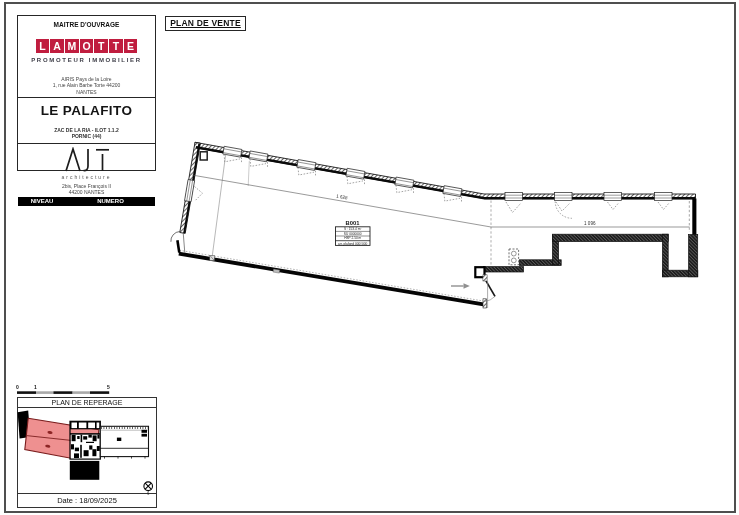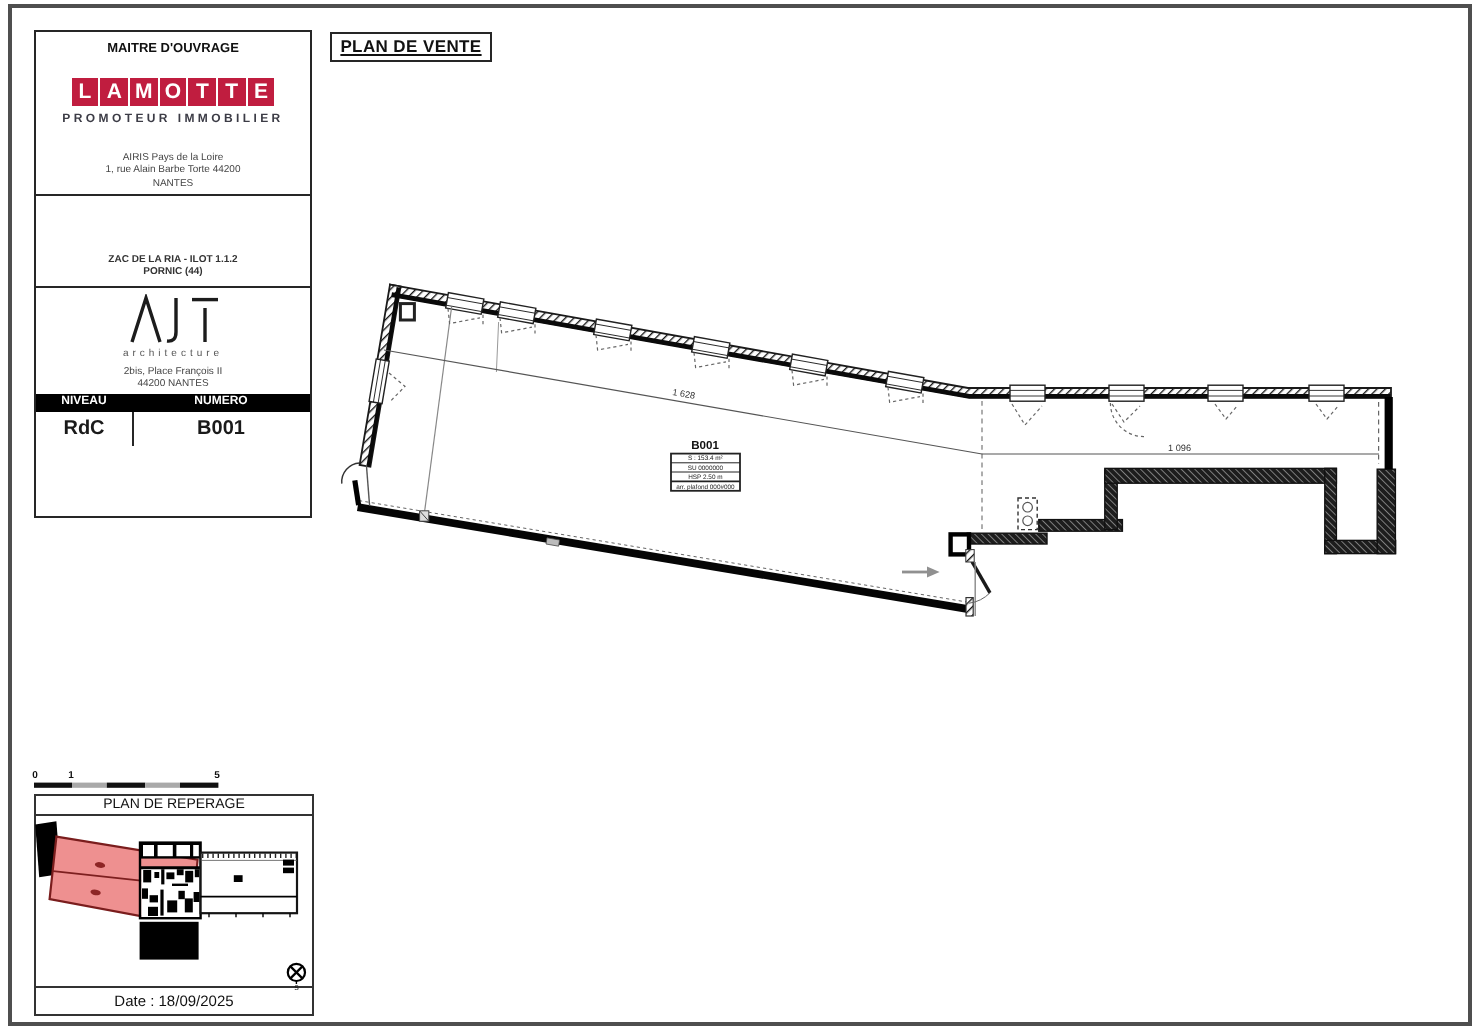--- a/index.html
+++ b/index.html
@@ -1,55 +1,52 @@
 <!DOCTYPE html>
 <html><head>
 <meta charset="utf-8">
 <style>
 html,body{margin:0;padding:0;}
 body{width:739px;height:515px;position:relative;background:#fff;font-family:"Liberation Sans",sans-serif;overflow:hidden;}
 .abs{position:absolute;}
 #frame{left:3.5px;top:2px;width:732px;height:510.5px;border:2px solid #4f4f4f;box-sizing:border-box;}
-#cart{left:17px;top:15px;width:139px;height:244px;border:1px solid #262626;box-sizing:border-box;}
+#cart{left:17px;top:15px;width:139px;height:156px;border:1px solid #262626;box-sizing:border-box;}
 #cart .c{position:absolute;left:0;width:100%;text-align:center;}
 #pdv{left:165px;top:16px;width:81px;height:15px;border:1px solid #262626;box-sizing:border-box;text-align:center;font-size:8.5px;font-weight:bold;line-height:13px;letter-spacing:0.2px;color:#111;text-decoration:underline;}
 #rep{left:17px;top:397px;width:140px;height:111px;border:1px solid #333;box-sizing:border-box;}
 #rephead{position:absolute;left:0;top:0;width:100%;height:10px;border-bottom:1px solid #333;box-sizing:border-box;text-align:center;font-size:7px;line-height:9px;letter-spacing:0px;color:#111;}
 #repdate{position:absolute;left:0;bottom:0;width:100%;height:14px;border-top:1px solid #333;box-sizing:border-box;text-align:center;font-size:7.5px;line-height:13px;color:#111;}
 .lb{display:inline-block;width:13.7px;height:14px;background:#c01d3f;color:#fff;font-weight:bold;font-size:10.5px;line-height:14px;text-align:center;margin-right:1px;vertical-align:top;}
 </style>
 </head>
 <body>
 <div class="abs" id="frame"></div>
 
 <div class="abs" id="cart">
   <div class="c" style="top:5px;font-size:6.5px;font-weight:bold;color:#111;">MAITRE D'OUVRAGE</div>
   <div class="c" style="top:23px;white-space:nowrap;"><span class="lb">L</span><span class="lb">A</span><span class="lb">M</span><span class="lb">O</span><span class="lb">T</span><span class="lb">T</span><span class="lb" style="margin-right:0;">E</span></div>
   <div class="c" style="top:40.5px;font-size:6px;letter-spacing:1.7px;color:#3c3c46;font-weight:bold;">PROMOTEUR&nbsp;IMMOBILIER</div>
   <div class="c" style="top:60px;font-size:5px;line-height:6.3px;color:#454545;">AIRIS Pays de la Loire<br>1, rue Alain Barbe Torte 44200<br>NANTES</div>
   <div class="c" style="top:81px;border-top:1px solid #262626;height:0;"></div>
+  <div class="c" style="top:87px;font-size:13.5px;font-weight:bold;letter-spacing:0.4px;color:#141414;">LE PALAFITO</div>
   <div class="c" style="top:110.5px;font-size:5px;line-height:6.4px;font-weight:bold;color:#333;">ZAC DE LA RIA - ILOT 1.1.2<br>PORNIC (44)</div>
   <div class="c" style="top:127px;border-top:1px solid #262626;height:0;"></div>
   <div class="c" style="top:131px;height:26px;">
     <svg width="56" height="26" viewBox="0 0 56 26" style="display:inline-block">
       <path d="M 7,24 L 14,2 L 21,24" fill="none" stroke="#1c1c1c" stroke-width="1.7"></path>
       <path d="M 29,2 L 29,19 Q 29,24 24.5,23.5" fill="none" stroke="#1c1c1c" stroke-width="1.7"></path>
       <path d="M 37,2.8 L 50,2.8" fill="none" stroke="#1c1c1c" stroke-width="1.7"></path>
       <path d="M 43.5,7 L 43.5,24" fill="none" stroke="#1c1c1c" stroke-width="1.7"></path>
     </svg>
   </div>
   <div class="c" style="top:158px;font-size:5px;letter-spacing:2px;color:#555;">architecture</div>
   <div class="c" style="top:166.5px;font-size:5px;line-height:6.3px;color:#454545;">2bis, Place François II<br>44200 NANTES</div>
   <div class="c" style="top:181px;height:9px;background:#000;color:#fff;font-size:6px;font-weight:bold;line-height:9px;">
       <span style="position:absolute;left:0;width:48px;">NIVEAU</span>
       <span style="position:absolute;left:48px;right:0;">NUMERO</span>
-    </div>
-  <div class="c" style="top:190px;height:17px;font-size:10px;font-weight:bold;color:#1a1a1a;line-height:17px;">
-      <span style="position:absolute;left:0;width:48px;border-right:1px solid #262626;height:17px;">RdC</span>
-      <span style="position:absolute;left:48px;right:0;">B001</span>
     </div>
 </div>
 
 <div class="abs" id="pdv">PLAN DE VENTE</div>
 
 <div class="abs" id="rep">
   <div id="rephead">PLAN DE REPERAGE</div>
   <div id="repdate">Date : 18/09/2025</div>
 </div>
 

